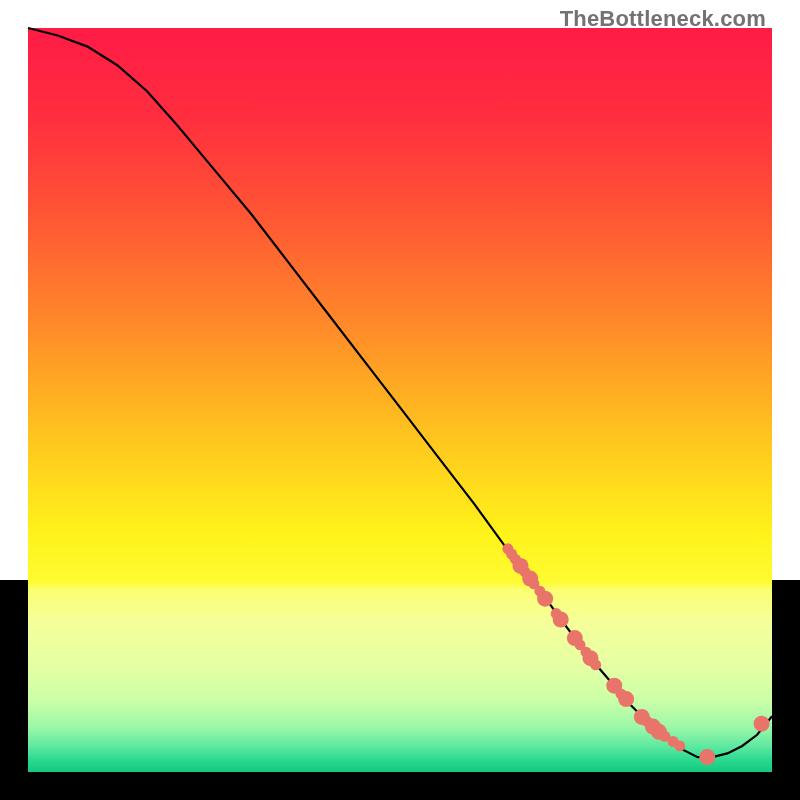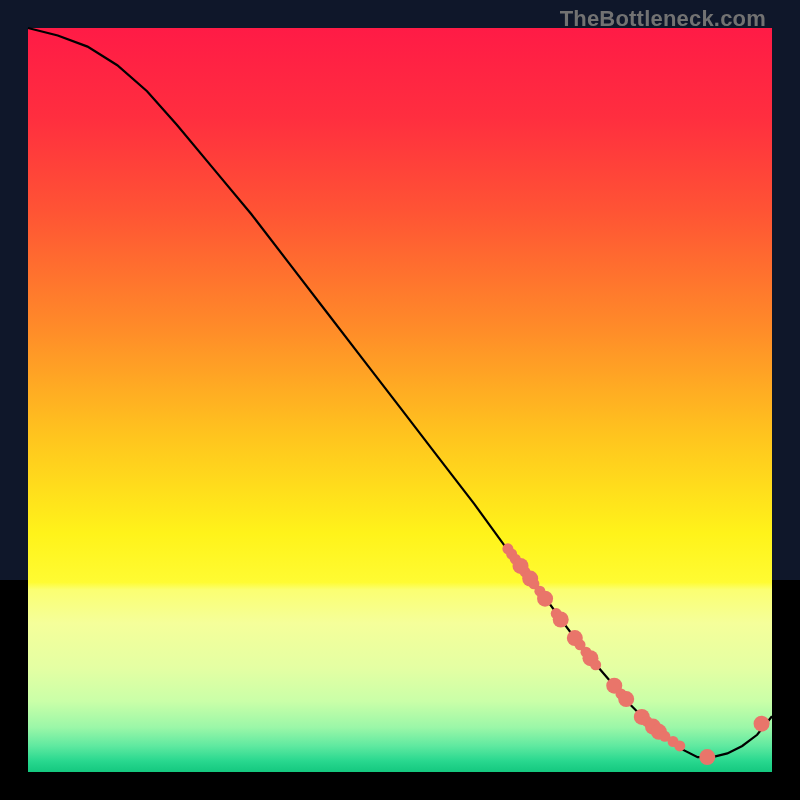--- a/index.html
+++ b/index.html
@@ -7,21 +7,21 @@
     padding: 0;
     width: 800px;
     height: 800px;
     background: #000;
     overflow: hidden;
   }
   .stage {
     position: relative;
     width: 800px;
     height: 580px;
-    background: #0f172a;
+    background: #ffffff;
   }
   .plot {
     position: absolute;
     left: 28px;
     top: 28px;
     width: 744px;
     height: 744px;
   }
   .gradient {
     position: absolute;

